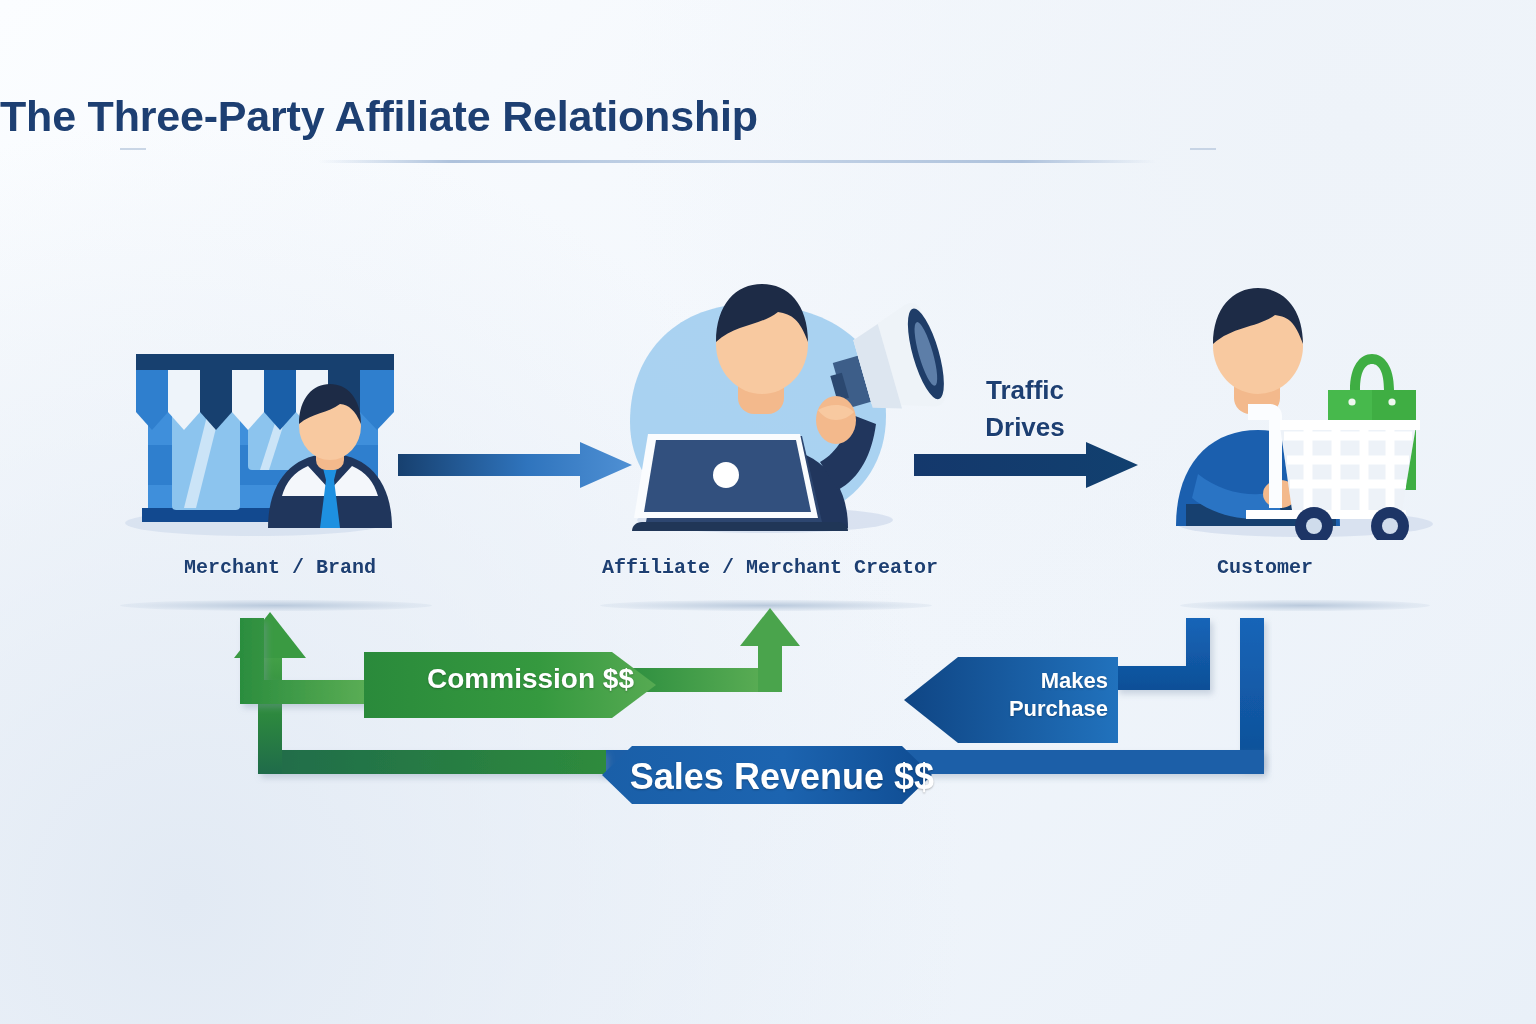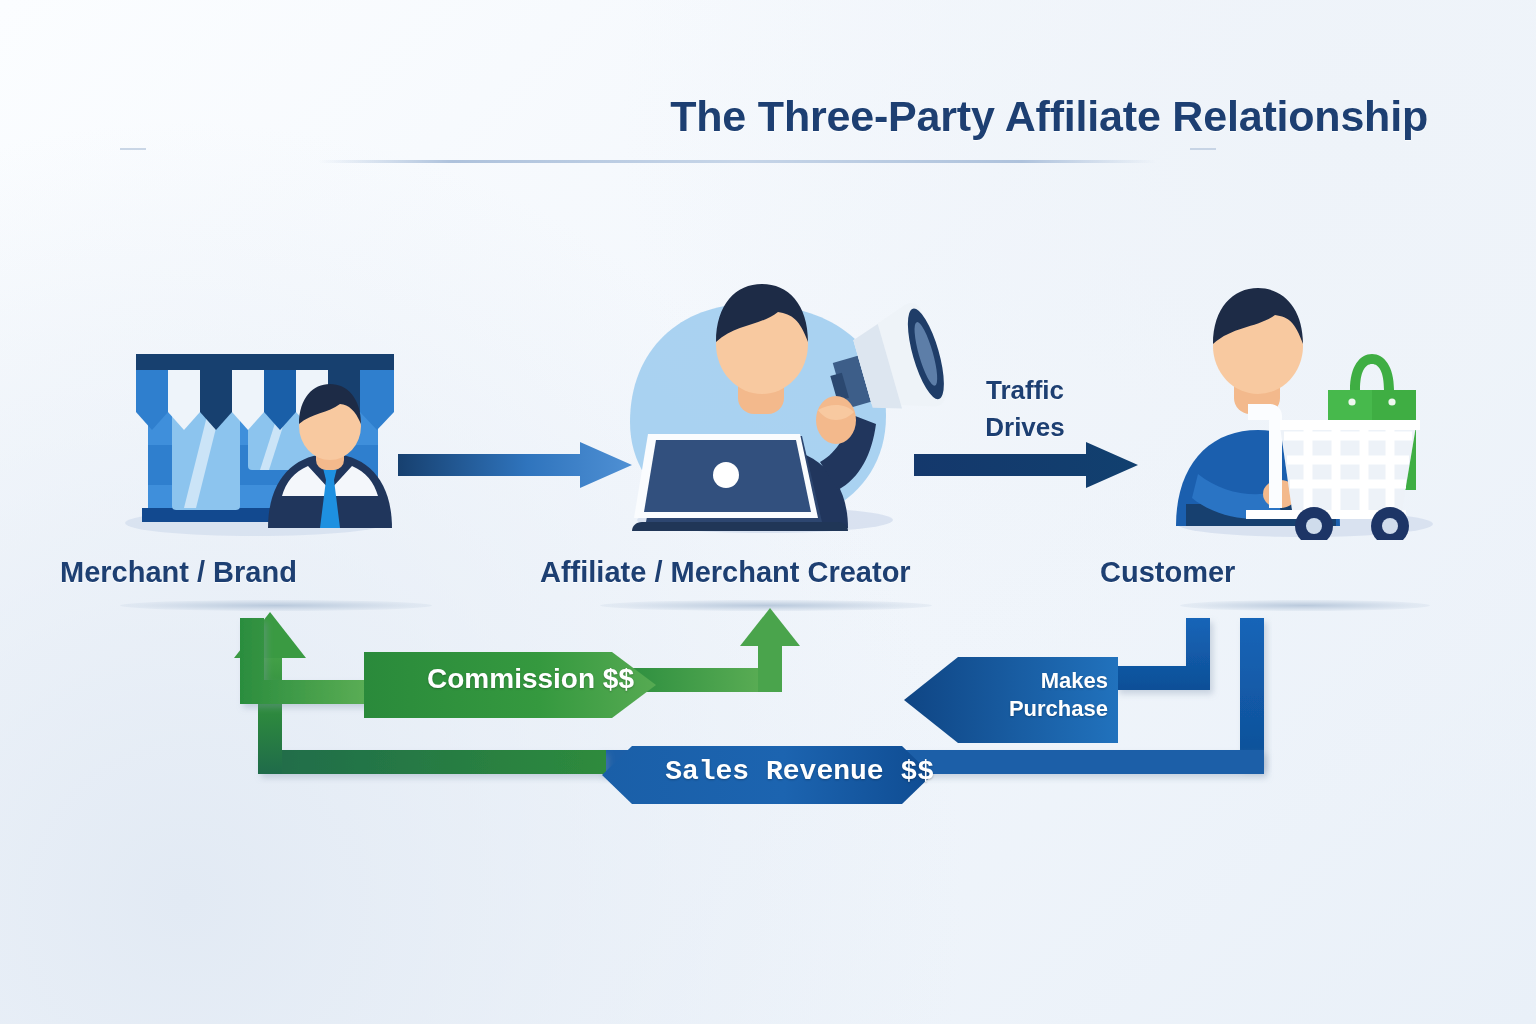--- a/index.html
+++ b/index.html
@@ -13,44 +13,45 @@
     position:relative;width:1536px;height:1024px;
     background:
       radial-gradient(circle at 12% 88%, #e2eaf4 0%, rgba(226,234,244,0) 48%),
       radial-gradient(circle at 88% 12%, #eef3f9 0%, rgba(238,243,249,0) 45%),
       linear-gradient(135deg,#fbfdff 0%, #f3f7fc 45%, #e9f0f8 100%);
   }
   .abs{position:absolute;}
 
   
   #title-wrap{
-    position:absolute;left:0;top:92px;width:1428px;text-align:right;
+    position:absolute;left:0;top:92px;width:1428px;text-align:left;
   }
   #title{
     display:inline-block;
     font-size:43px;font-weight:bold;color:#1d3f72;
     letter-spacing:-0.2px;
     text-shadow:0 1px 1px rgba(255,255,255,.9);
   }
   #title-rule{
     position:absolute;left:318px;top:160px;width:838px;height:3px;
     background:linear-gradient(90deg,rgba(180,200,225,0) 0%, #aec2dc 16%, #c6d5e8 50%, #aec2dc 84%, rgba(180,200,225,0) 100%);
     border-radius:2px;
   }
   #title-tick-l,#title-tick-r{
     position:absolute;top:148px;width:26px;height:2px;background:#b9cade;opacity:.75;
   }
   #title-tick-l{left:120px;}
   #title-tick-r{left:1190px;}
 
   
   .node-label{
-    position:absolute;text-align:left;
-    font-size:29px;font-weight:bold;color:#1d3f72;
+    position:absolute;text-align:center;
+    font-size:20px;font-weight:bold;color:#1d3f72;
     text-shadow:0 1px 1px rgba(255,255,255,.95);
+    font-family:Liberation Mono, monospace;
   }
   .node-shadow{
     position:absolute;height:11px;border-radius:50%;
     background:radial-gradient(ellipse at 50% 50%, #b9c9dc 0%, rgba(185,201,220,.25) 62%, rgba(185,201,220,0) 100%);
   }
 
   
   .flow-text{
     position:absolute;text-align:center;
     font-size:26px;font-weight:bold;color:#1d3f72;line-height:1.42;
@@ -295,15 +296,15 @@
     <path d="M58 2 h160 v86 H58 L4 45 Z" fill="url(#gBlueBanner)"></path>
   </svg>
   <div class="banner-text" style="left:918px;top:667px;width:190px;font-size:22px;line-height:1.25;">
     <div>Makes</div>
     <div>Purchase</div>
   </div>
 
   <svg class="abs" style="left:598px;top:744px;" width="336" height="62">
     <path d="M34 2 h270 l30 29 -30 29 H34 L4 31 Z" fill="url(#gBlueBanner2)"></path>
   </svg>
-  <div class="banner-text" style="left:598px;top:756px;width:336px;font-size:28px;font-family:Liberation Mono, monospace;">Sales Revenue $$</div>
+  <div class="banner-text" style="left:598px;top:756px;width:336px;font-size:36px;">Sales Revenue $$</div>
 
 </div>
 
 </body></html>

